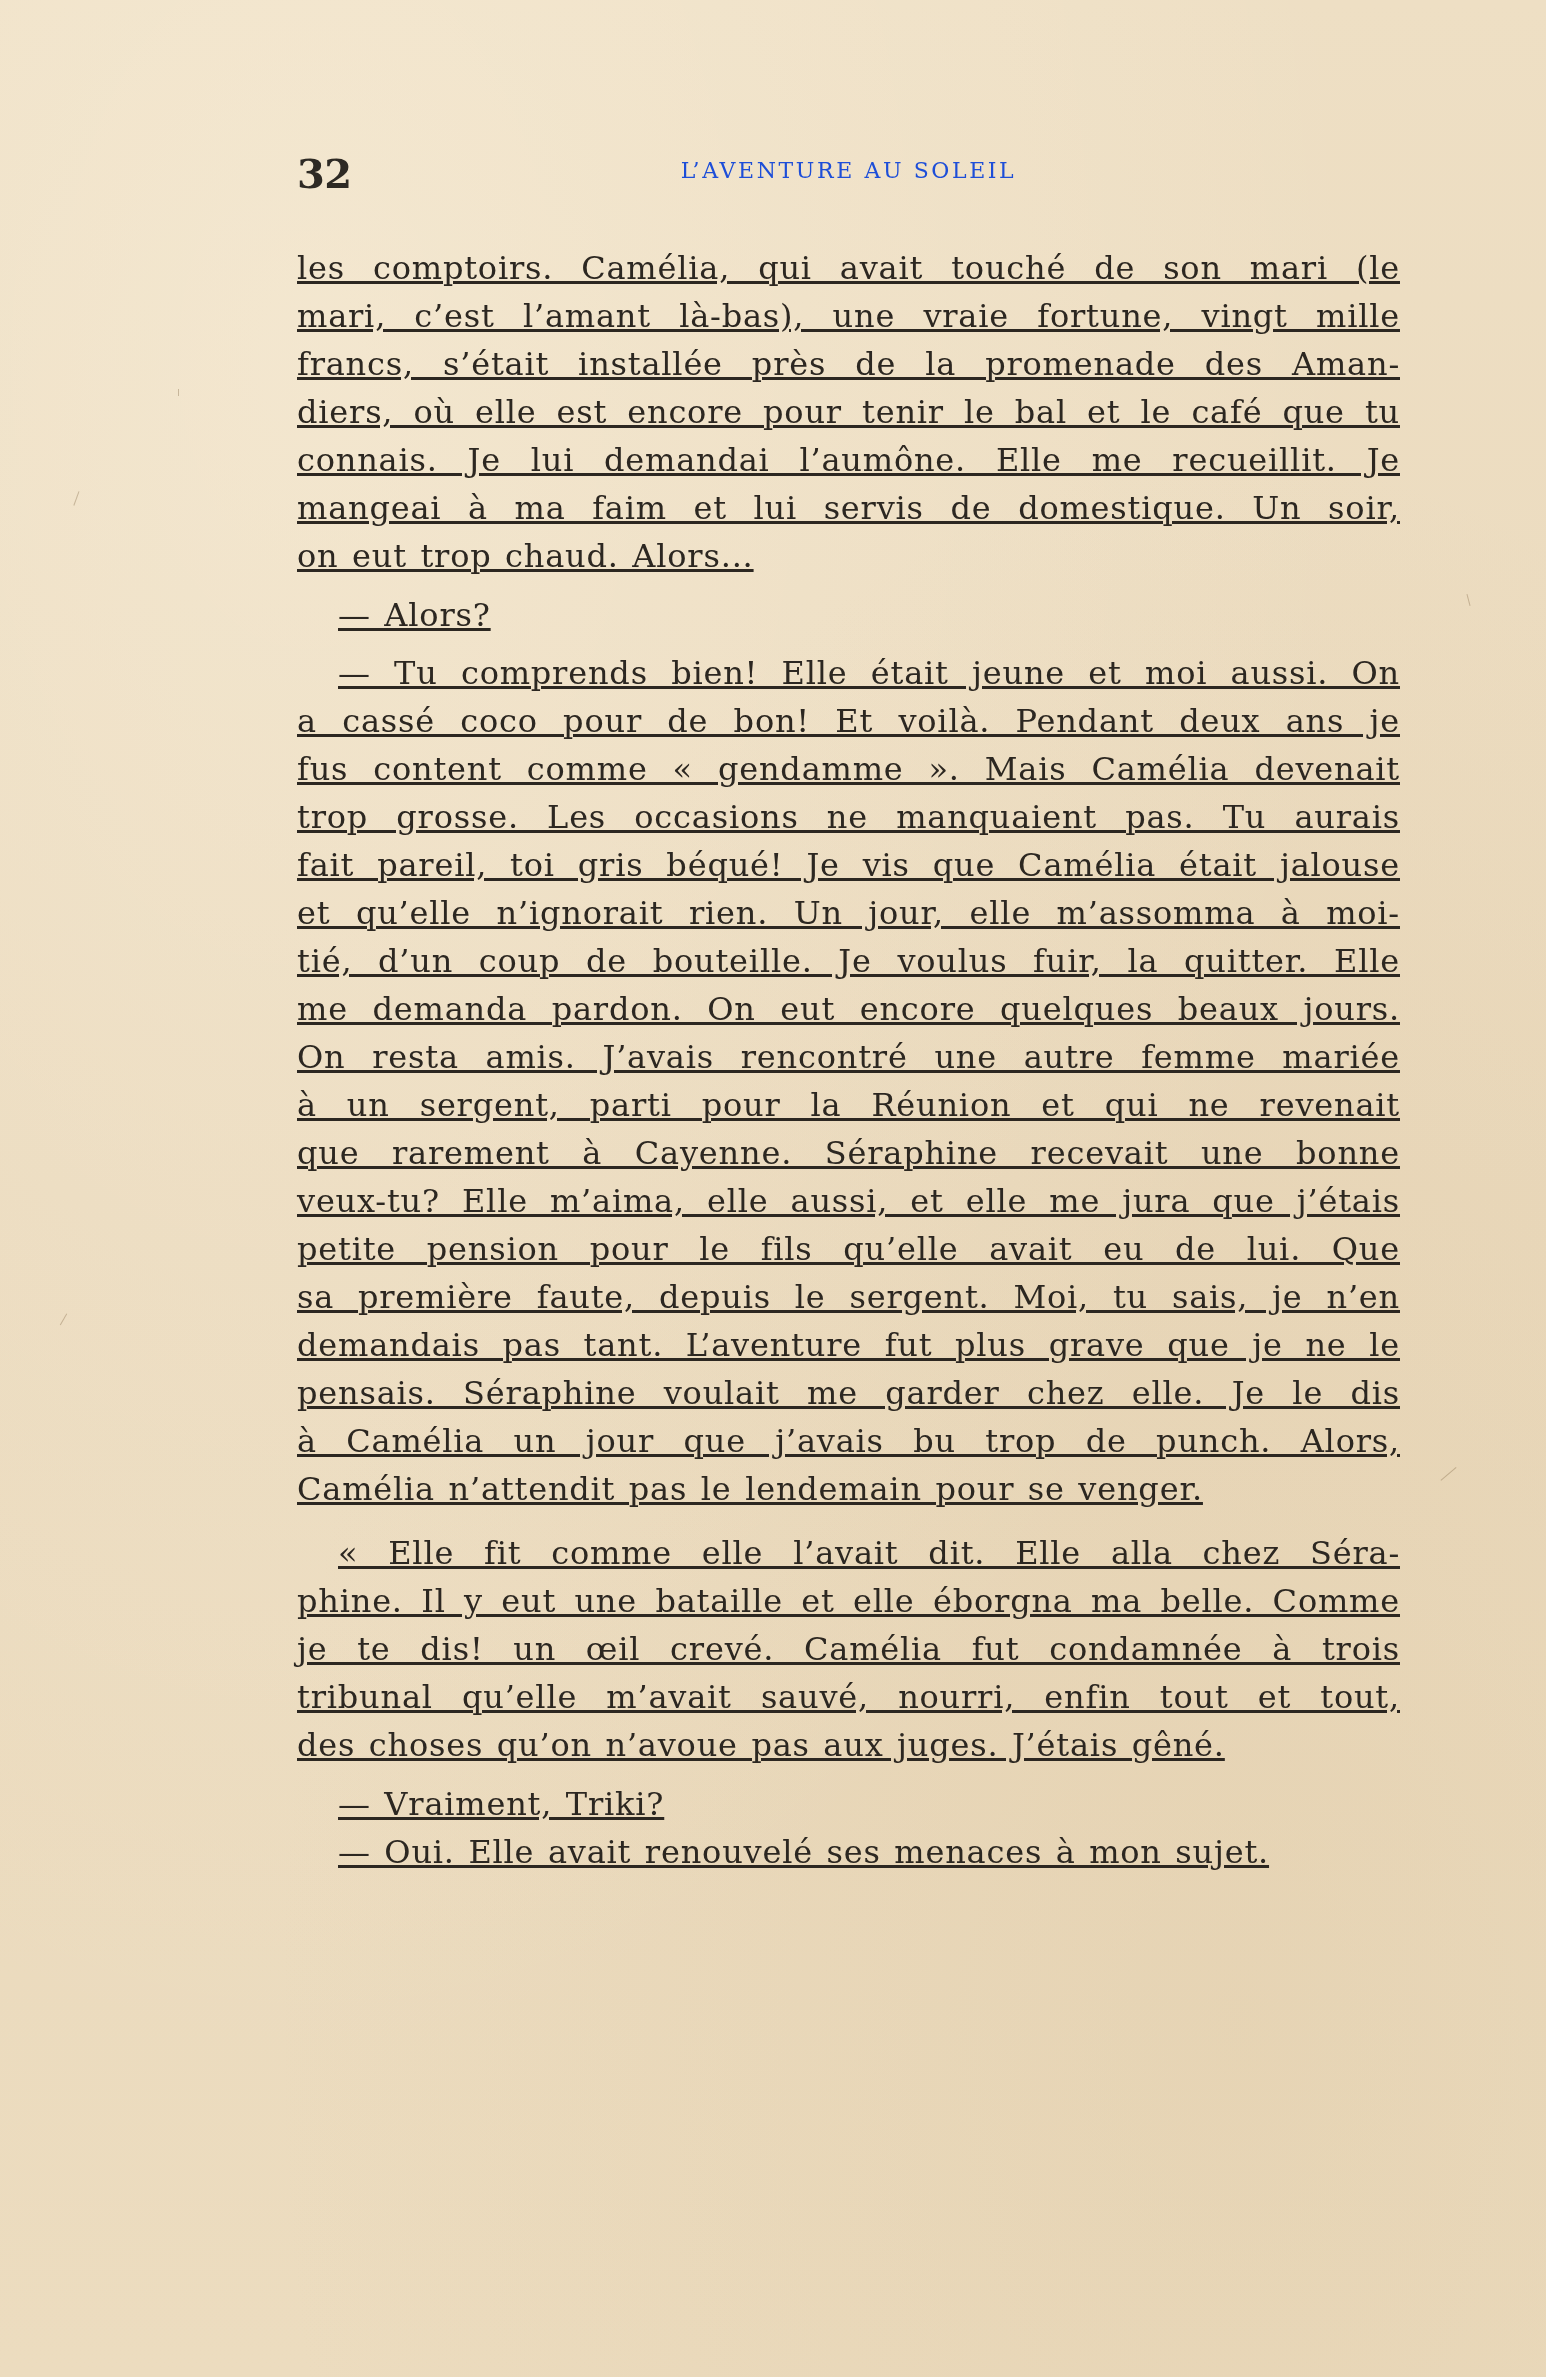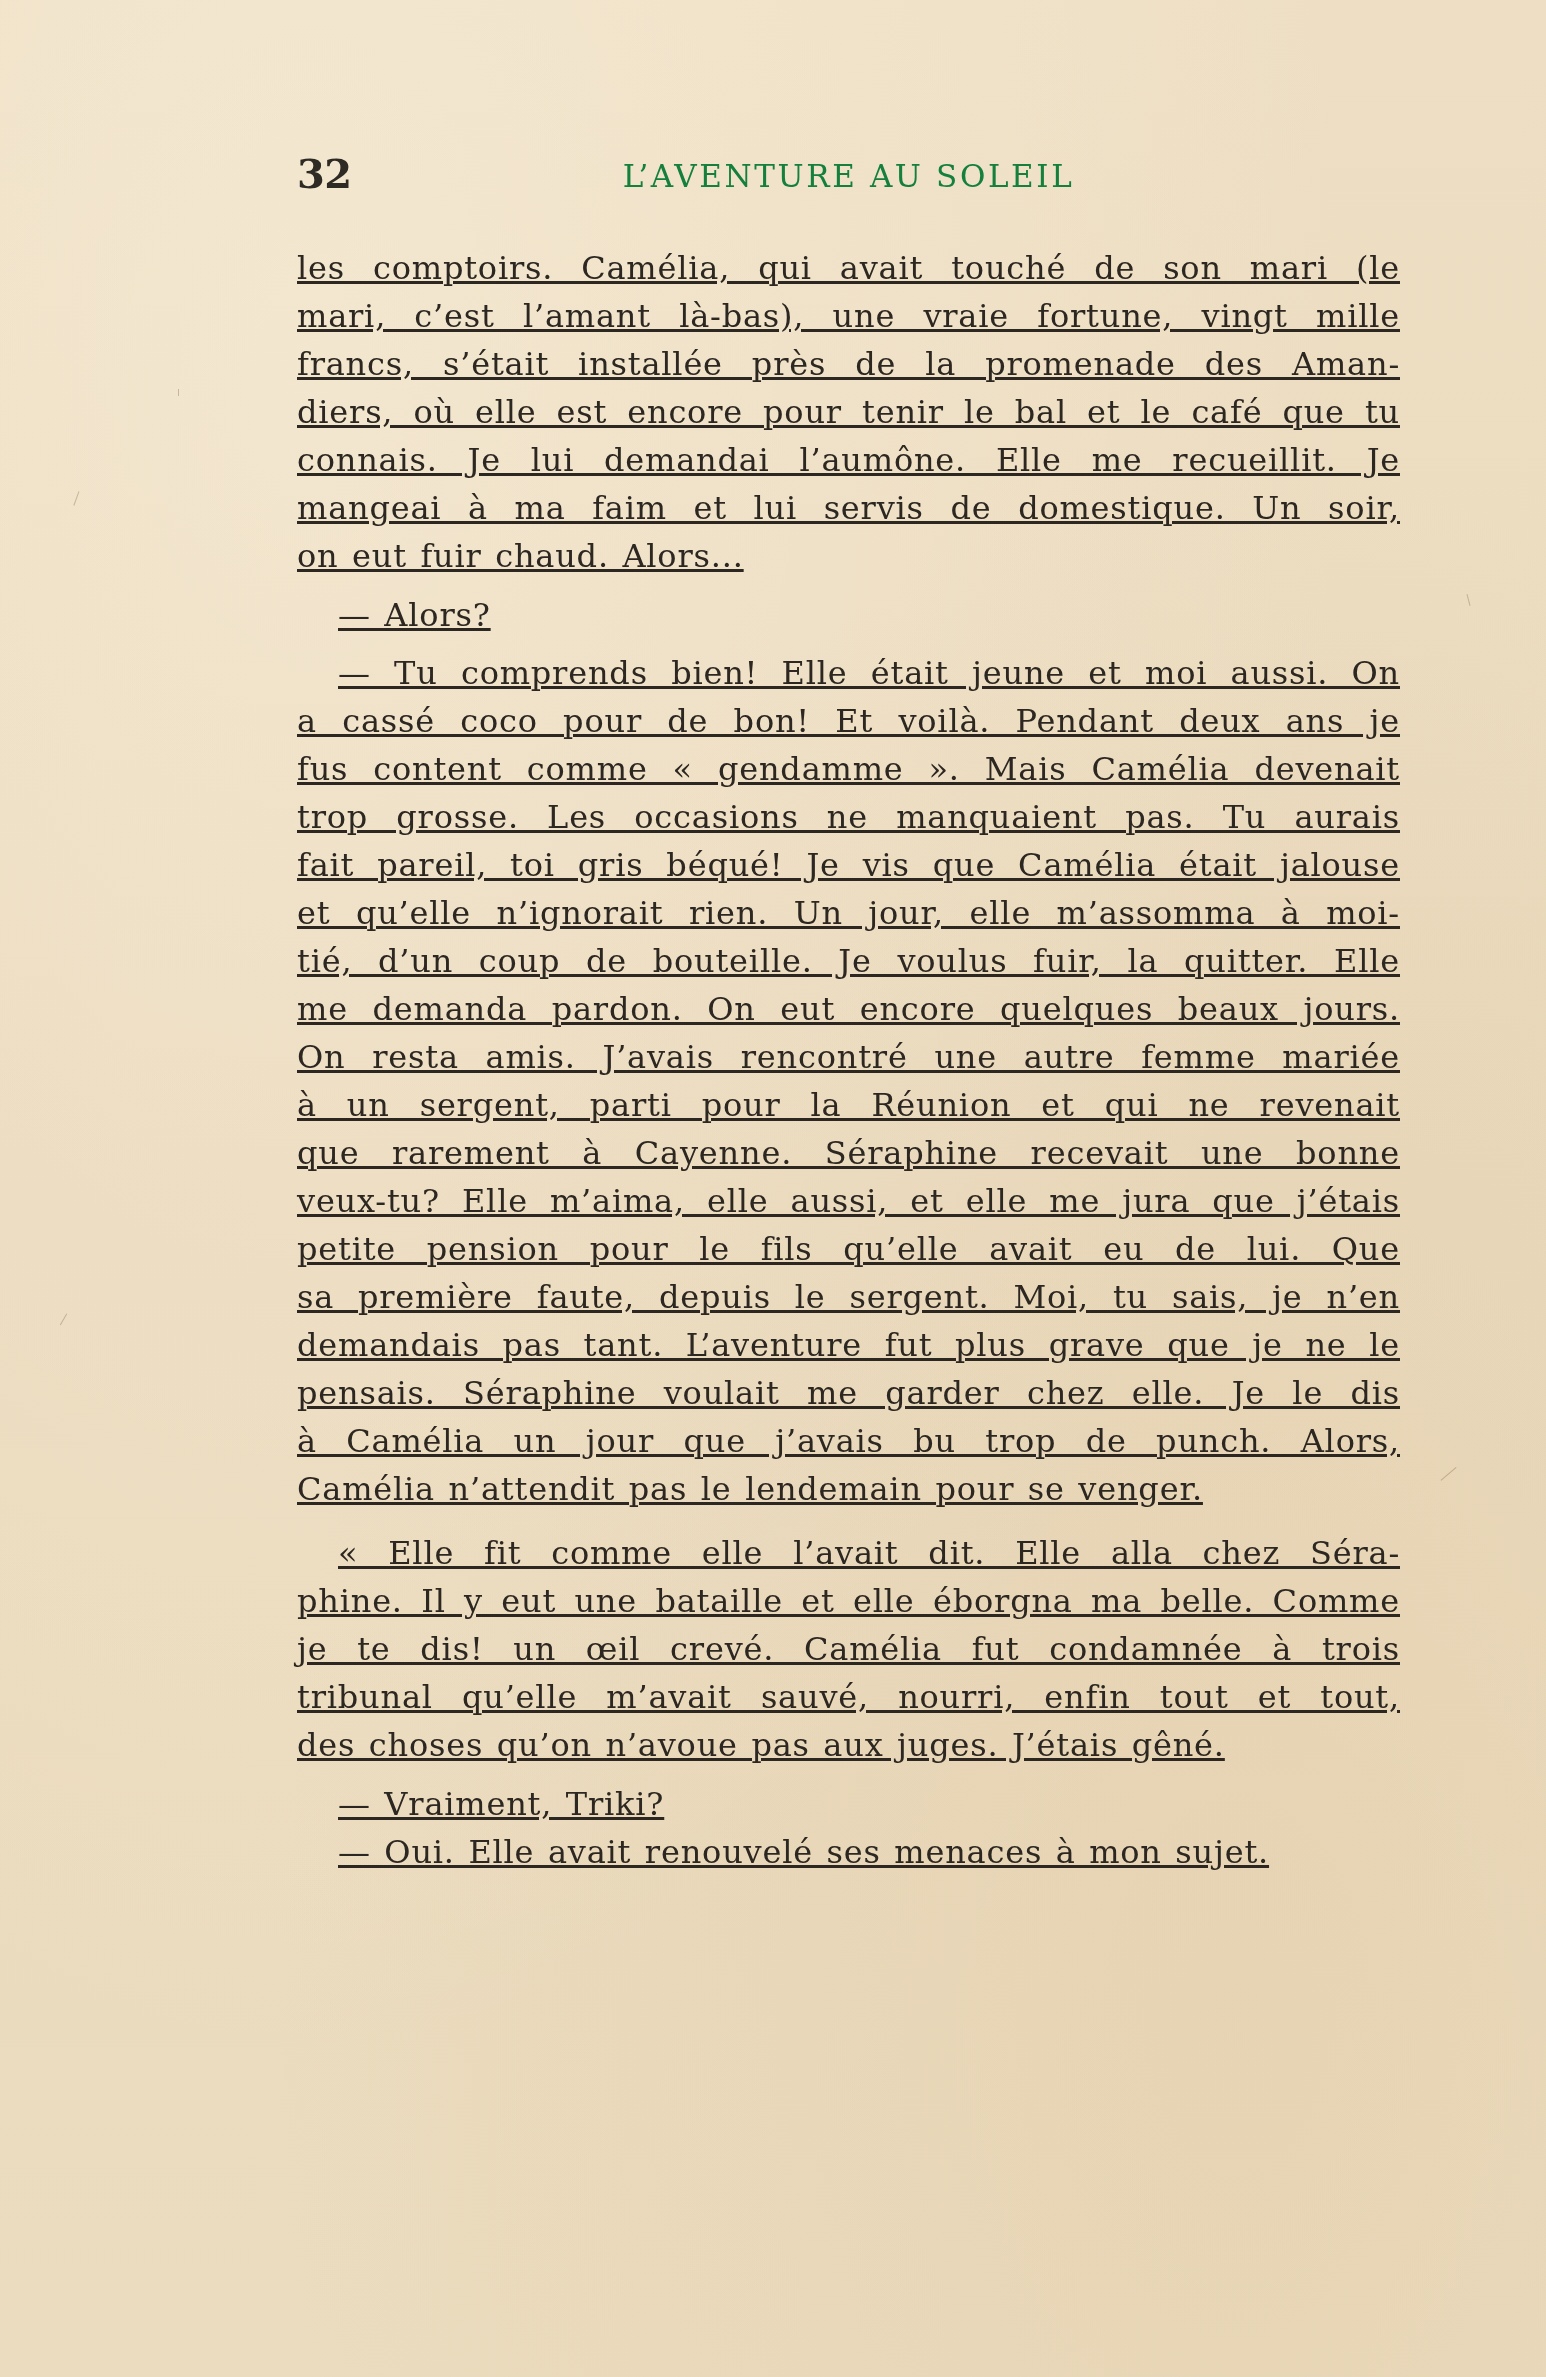--- a/index.html
+++ b/index.html
@@ -40,24 +40,24 @@
       font-weight: bold;
       letter-spacing: -0.7px;
       color: #2e2a24;
     }
     .running-title {
       position: absolute;
       left: 0;
       width: 100%;
       top: 8px;
       text-align: center;
-      font-size: 31px;
+      font-size: 22px;
       letter-spacing: 2.6px;
       font-variant: small-caps;
-      color: #15803d;
+      color: #1d4ed8;
     }
     .body-text {
       position: absolute;
       top: 244px;
       left: 0;
       width: 1103px;
       font-size: 32px;
       line-height: 48px;
       text-align: justify;
       letter-spacing: 0.8px;
@@ -111,21 +111,21 @@
 
   <div class="body-text">
 
     <div class="para">
       <span class="line">les comptoirs. Camélia, qui avait touché de son mari (le</span>
       <span class="line">mari, c’est l’amant là-bas), une vraie fortune, vingt mille</span>
       <span class="line">francs, s’était installée près de la promenade des Aman-</span>
       <span class="line">diers, où elle est encore pour tenir le bal et le café que tu</span>
       <span class="line">connais. Je lui demandai l’aumône. Elle me recueillit. Je</span>
       <span class="line">mangeai à ma faim et lui servis de domestique. Un soir,</span>
-      <span class="line last">on eut fuir chaud. Alors...</span>
+      <span class="line last">on eut trop chaud. Alors...</span>
     </div>
 
     <div class="para indent gap">
       <span class="line last">— Alors?</span>
     </div>
 
     <div class="para indent gap">
       <span class="line">— Tu comprends bien! Elle était jeune et moi aussi. On</span>
       <span class="line">a cassé coco pour de bon! Et voilà. Pendant deux ans je</span>
       <span class="line">fus content comme « gendamme ». Mais Camélia devenait</span>

